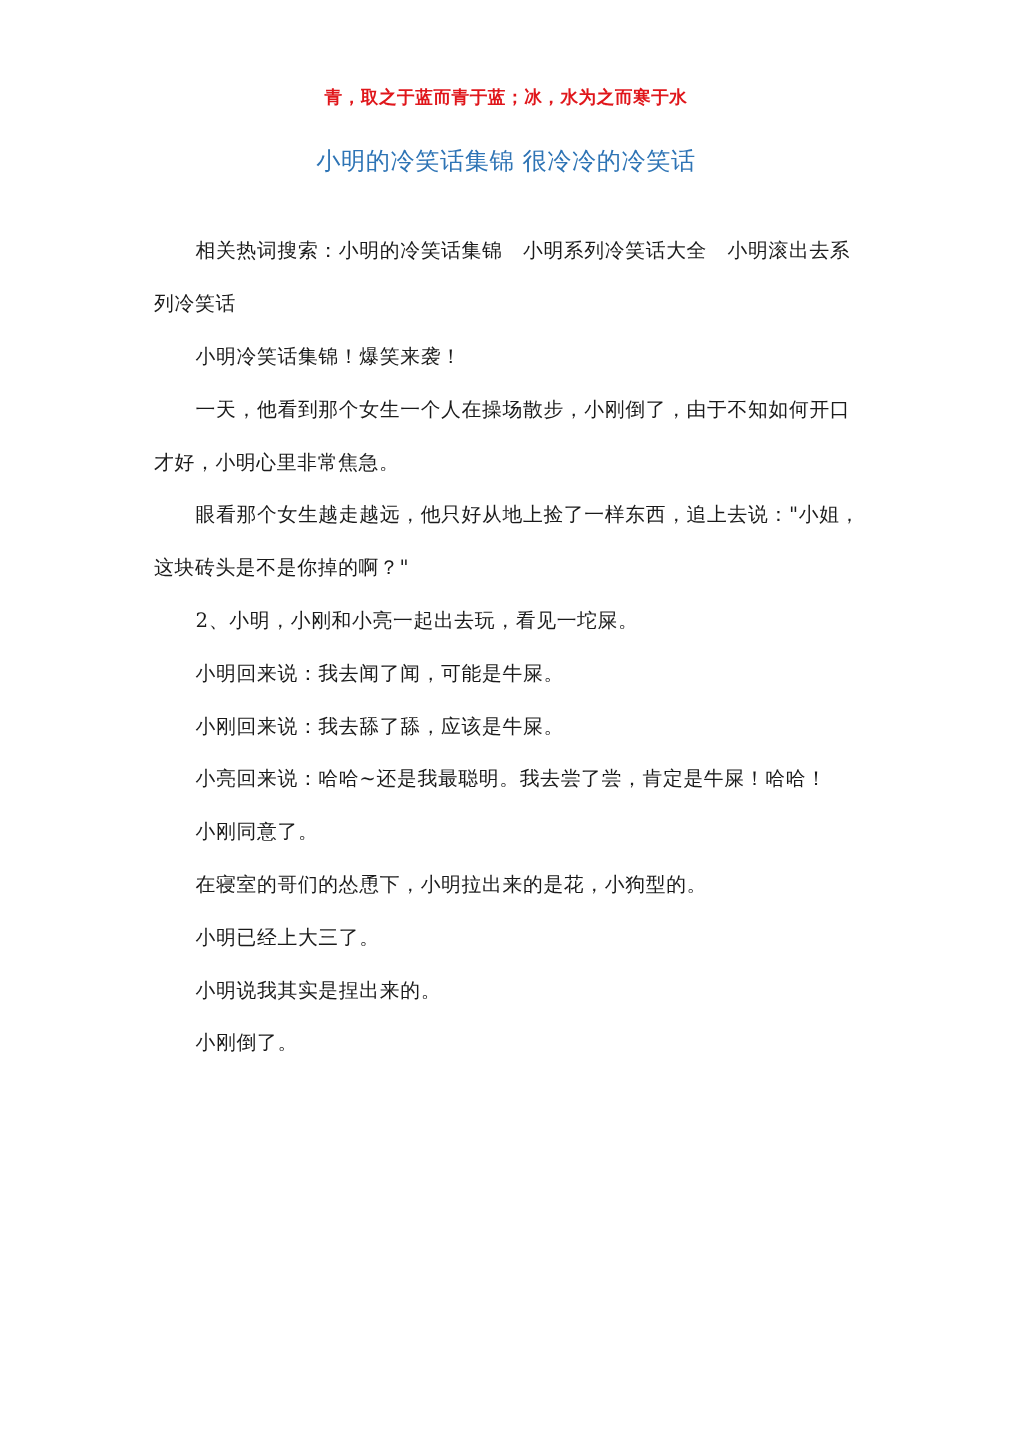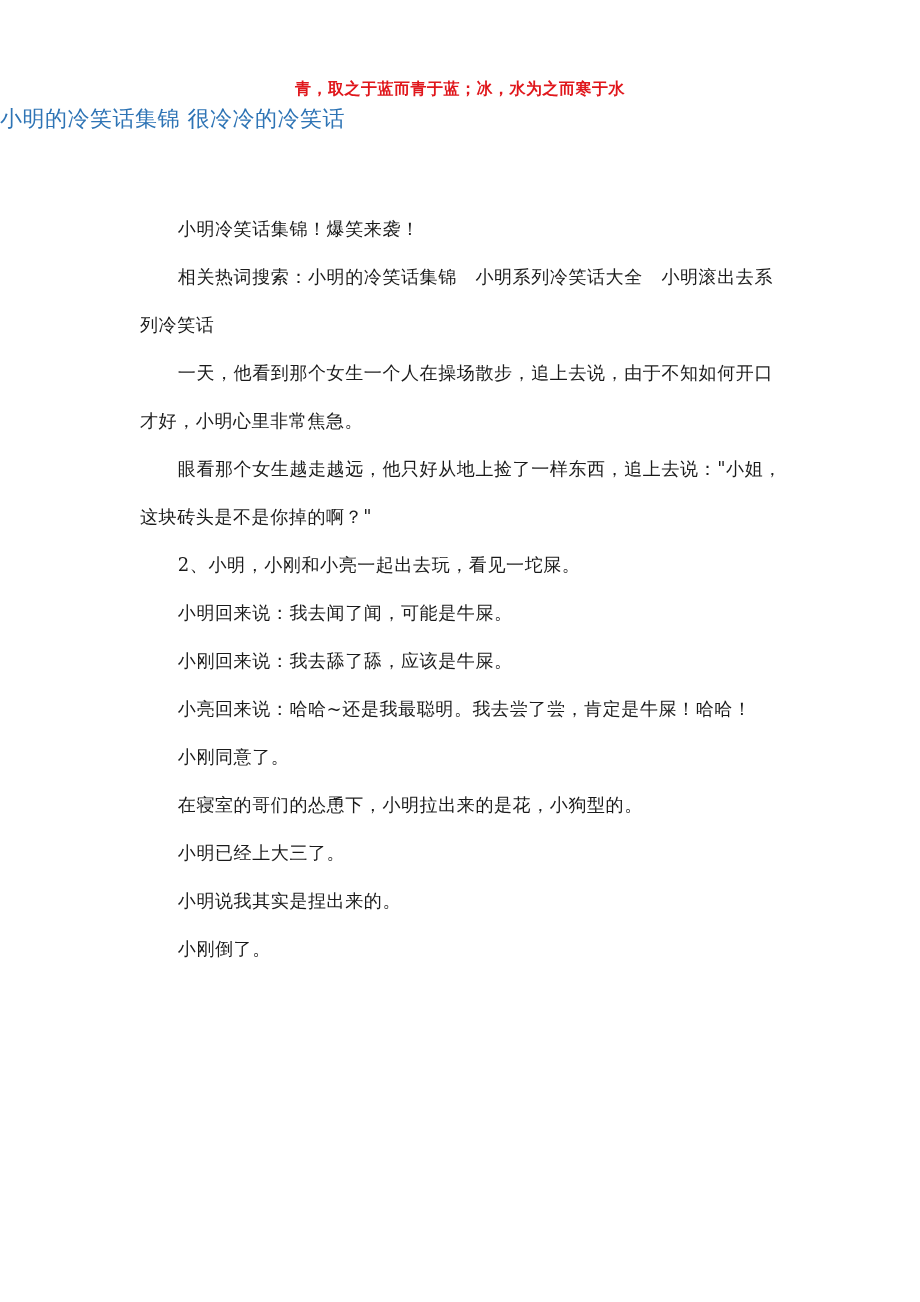--- a/index.html
+++ b/index.html
@@ -26,22 +26,23 @@
     top: 79px;
     left: 0; right: 0;
     text-align: center;
     font-family: "DejaVu Sans", "Liberation Sans", sans-serif;
     font-size: 16px;
     font-weight: bold;
     letter-spacing: 0.5px;
   }
   .title {
     position: absolute;
-    top: 104px;
+    top: 132px;
     left: 0; right: 0;
+    text-align: center;
     font-family: "DejaVu Sans", "Liberation Sans", sans-serif;
     font-size: 22px;
     letter-spacing: 0.5px;
   }
   .body-text {
     position: absolute;
     left: 140px;
     top: 205px;
     width: 650px;
     font-size: 18px;
@@ -55,23 +56,23 @@
   }
 </style>
 </head>
 <body>
 
 <div class="page">
   <div class="motto" style="color:#e0161b;">青，取之于蓝而青于蓝；冰，水为之而寒于水</div>
   <div class="title" style="color:#2e74b5;">小明的冷笑话集锦 很冷冷的冷笑话</div>
 
   <div class="body-text">
+    <p>相关热词搜索：小明的冷笑话集锦　小明系列冷笑话大全　小明滚出去系列冷笑话</p>
     <p>小明冷笑话集锦！爆笑来袭！</p>
-    <p>相关热词搜索：小明的冷笑话集锦　小明系列冷笑话大全　小明滚出去系列冷笑话</p>
-    <p>一天，他看到那个女生一个人在操场散步，追上去说，由于不知如何开口才好，小明心里非常焦急。</p>
+    <p>一天，他看到那个女生一个人在操场散步，小刚倒了，由于不知如何开口才好，小明心里非常焦急。</p>
     <p>眼看那个女生越走越远，他只好从地上捡了一样东西，追上去说："小姐，这块砖头是不是你掉的啊？"</p>
     <p>2、小明，小刚和小亮一起出去玩，看见一坨屎。</p>
     <p>小明回来说：我去闻了闻，可能是牛屎。</p>
     <p>小刚回来说：我去舔了舔，应该是牛屎。</p>
     <p>小亮回来说：哈哈~还是我最聪明。我去尝了尝，肯定是牛屎！哈哈！</p>
     <p>小刚同意了。</p>
     <p>在寝室的哥们的怂恿下，小明拉出来的是花，小狗型的。</p>
     <p>小明已经上大三了。</p>
     <p>小明说我其实是捏出来的。</p>
     <p>小刚倒了。</p>

